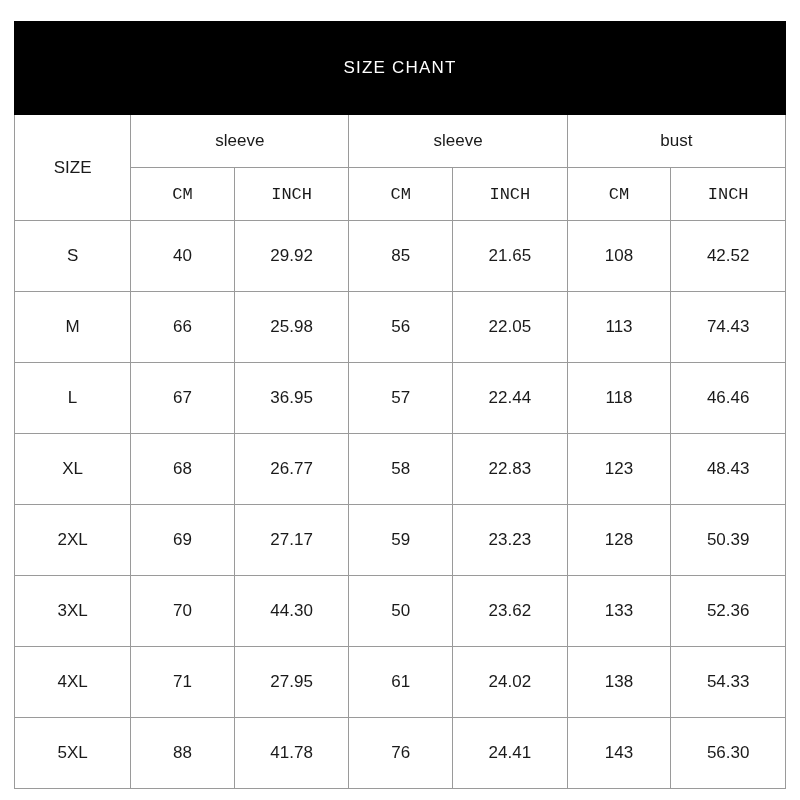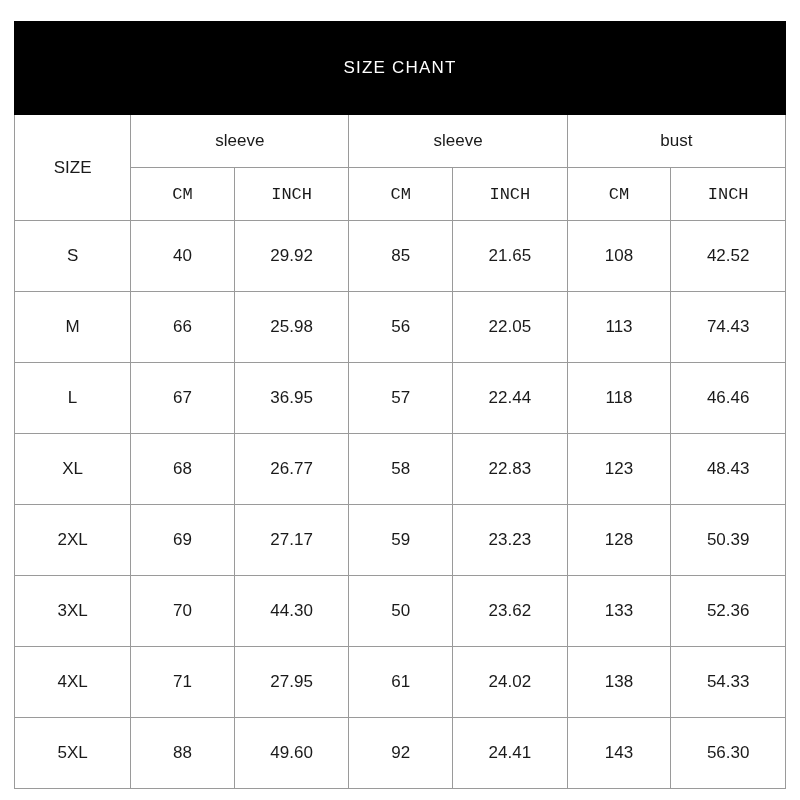--- a/index.html
+++ b/index.html
@@ -162,22 +162,22 @@
           <td>71</td>
           <td>27.95</td>
           <td>61</td>
           <td>24.02</td>
           <td>138</td>
           <td>54.33</td>
         </tr>
         <tr>
           <td>5XL</td>
           <td>88</td>
-          <td>49.60</td>
-          <td>92</td>
+          <td>41.78</td>
+          <td>76</td>
           <td>24.41</td>
           <td>143</td>
           <td>56.30</td>
         </tr>
       </tbody>
     </table>
   </div>
 </div>
 
 </body></html>

